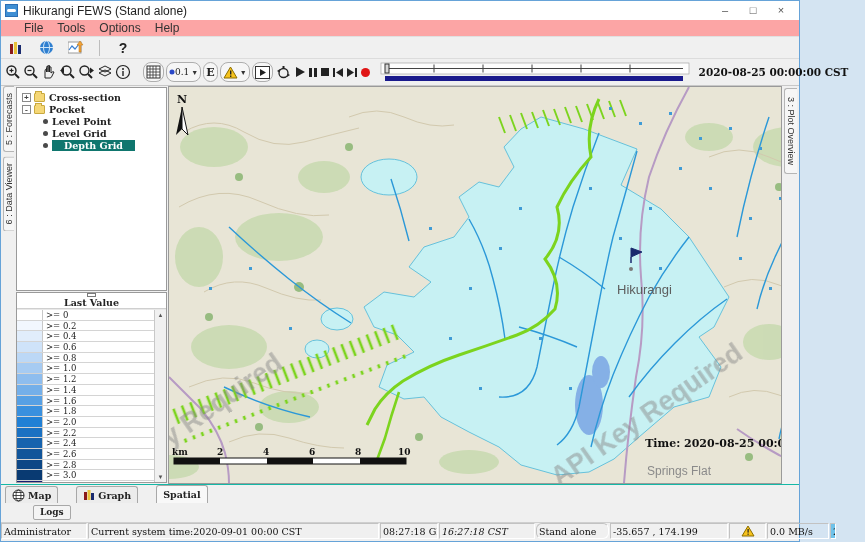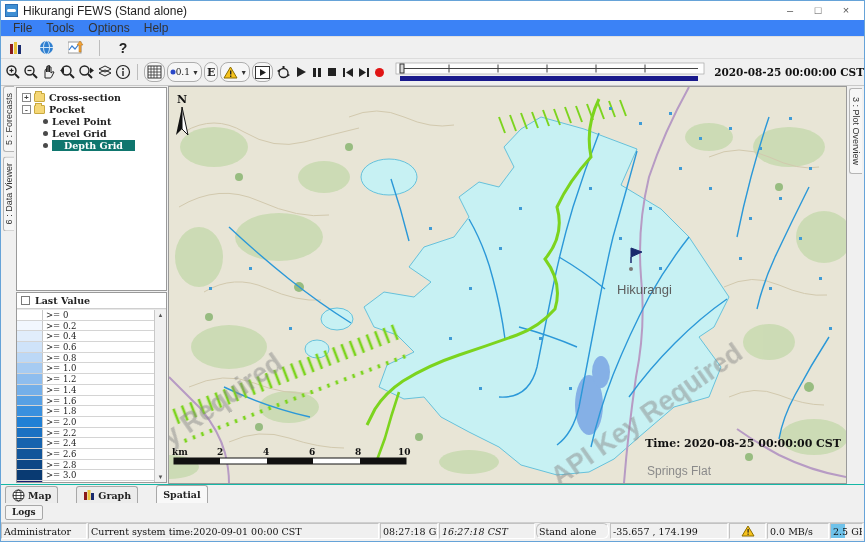--- a/index.html
+++ b/index.html
@@ -1,34 +1,34 @@
 <!DOCTYPE html>
 <html><head>
 <meta charset="utf-8">
 <style>
   * { margin:0; padding:0; box-sizing:border-box; }
   html,body { width:865px; height:542px; overflow:hidden; background:#d4e4f2;
               font-family:"Liberation Sans", sans-serif; }
-  .window { width:865px; height:542px; border:1px solid #66a3d8; background:#f0f0f0;
+  .window { width:800px; height:542px; border:1px solid #66a3d8; background:#f0f0f0;
             display:flex; flex-direction:column; }
 
   
   .titlebar { height:19px; background:#ffffff; display:flex; align-items:center; padding:0 4px;
               flex:0 0 auto; }
   .app-icon { width:13px; height:13px; border:1px solid #2c6fb5; background:#3f8fd4; margin-right:5px;
               position:relative; }
   .app-icon::after{ content:""; position:absolute; left:1px; right:1px; top:4px; height:3px;
               background:#fff; border-radius:2px; }
   .title-text { font-size:12px; color:#222; }
   .win-controls { margin-left:auto; display:flex; }
   .win-btn { width:28px; text-align:center; font-size:11px; color:#555; line-height:17px; cursor:default; }
 
   
-  .menubar { height:17px; background:#3b82f6; border-bottom:1px solid #e0e0e0; display:flex;
-             align-items:center; padding-left:12px; flex:0 0 auto; }
+  .menubar { height:17px; background:#fca5a5; border-bottom:1px solid #e0e0e0; display:flex;
+             align-items:center; padding-left:23px; flex:0 0 auto; }
   .menu-item { font-size:12px; color:#333; margin-right:14px; }
 
   
   .toolbar1 { height:22px; background:#f0f0f0; border-bottom:1px solid #dcdcdc; display:flex;
               align-items:center; padding-left:4px; gap:8px; flex:0 0 auto; }
   .toolbar2 { height:27px; background:#f0f0f0; border-bottom:1px solid #c8c8c8; display:flex;
               align-items:center; padding-left:4px; gap:2px; flex:0 0 auto; }
   .tb-sep { width:1px; height:16px; background:#bdbdbd; margin:0 4px; }
   .tb-ico { width:22px; height:20px; display:flex; align-items:center; justify-content:center; }
   .tb-btn { border:1px solid #aeaeae; background:#f6f6f6; border-radius:8px; height:20px;
@@ -63,21 +63,21 @@
               font-family:"Liberation Mono", monospace; }
   .folder { width:11px; height:9px; background:#f5d776; border:1px solid #c9a93f; border-radius:1px;
             margin-right:4px; position:relative; }
   .folder::before { content:""; position:absolute; top:-3px; left:0; width:5px; height:2px;
             background:#f5d776; border:1px solid #c9a93f; border-bottom:none; }
   .bullet { width:5px; height:5px; border-radius:50%; background:#4a4a4a; margin:0 4px 0 26px; }
   .tree-label.selected { background:#0f766e; color:#fff; padding:0 12px; }
 
   .legend-box { margin-top:1px; background:#fff; border:1px solid #9a9a9a; flex:1; overflow:hidden; }
   .legend-head { height:16px; display:flex; align-items:center; border-bottom:1px solid #cfcfcf;
-                 font-family:"DejaVu Serif", serif; font-size:9.5px; font-weight:600; color:#222; }
+                 font-family:"DejaVu Serif", serif; font-size:9.5px; font-weight:600; color:#222;flex-direction:column; }
   .checkbox { width:9px; height:9px; border:1px solid #7a7a7a; background:#fff; margin:0 5px 0 4px; }
   .legend-list { position:relative; height:173px; overflow:hidden; border-top:1px solid #e8e8e8; }
   .lg-row { height:10.7px; display:flex; border-bottom:1px solid #d4d4d4; }
   .lg-swatch { flex:0 0 26px; border-right:1px solid #c8c8c8; }
   .lg-label { flex:1; font-family:"DejaVu Serif", serif; font-size:8.5px; color:#222;
               padding-left:3px; line-height:10px; background:#fff; margin-right:12px; }
   .lg-scroll { position:absolute; top:0; right:0; width:12px; height:100%; background:#f0f0f0;
                border-left:1px solid #c8c8c8; display:flex; flex-direction:column;
                justify-content:space-between; align-items:center; }
   .scroll-arrow { font-size:6px; color:#555; line-height:10px; }
@@ -90,21 +90,21 @@
                  border-top:1px solid #14b8a6; background:#f0f0f0; }
   .doc-tab { display:flex; align-items:center; gap:3px; border:1px solid #a8a8a8; border-bottom:none;
              background:#ececec; border-radius:3px 3px 0 0; height:17px; padding:0 6px;
              font-family:"DejaVu Serif", serif; font-size:9.5px; font-weight:600; color:#222; }
   .doc-tab.active { background:#f8f8f8; height:18px;flex-direction:column; }
   .tab-ctl { font-size:10px; color:#111; margin-left:2px; font-weight:bold; }
 
   .logs-row { flex:0 0 19px; display:flex; align-items:center; padding-left:4px; background:#f0f0f0; }
   .logs-btn { border:1px solid #a8a8a8; background:#f4f4f4; border-radius:2px; height:15px;
               font-family:"DejaVu Serif", serif; font-size:9px; font-weight:600; color:#222;
-              padding:0 6px; line-height:13px; }
+              padding:0 6px; line-height:13px;margin-left:28px; }
 
   
   .statusbar { flex:0 0 17px; display:flex; background:#f0f0f0; border-top:1px solid #cfcfcf;
                font-family:"DejaVu Serif", serif; font-size:9.5px; color:#111; }
   .sb-cell { border:1px solid #c2c2c2; border-right-color:#ffffff; border-bottom-color:#ffffff;
              margin-right:1px; display:flex; align-items:center; padding:0 2px; white-space:nowrap;
              overflow:hidden; }
   .sb-user { flex:0 0 86px; }
   .sb-system { flex:0 0 291px; }
   .sb-gmt { flex:0 0 58px; }

